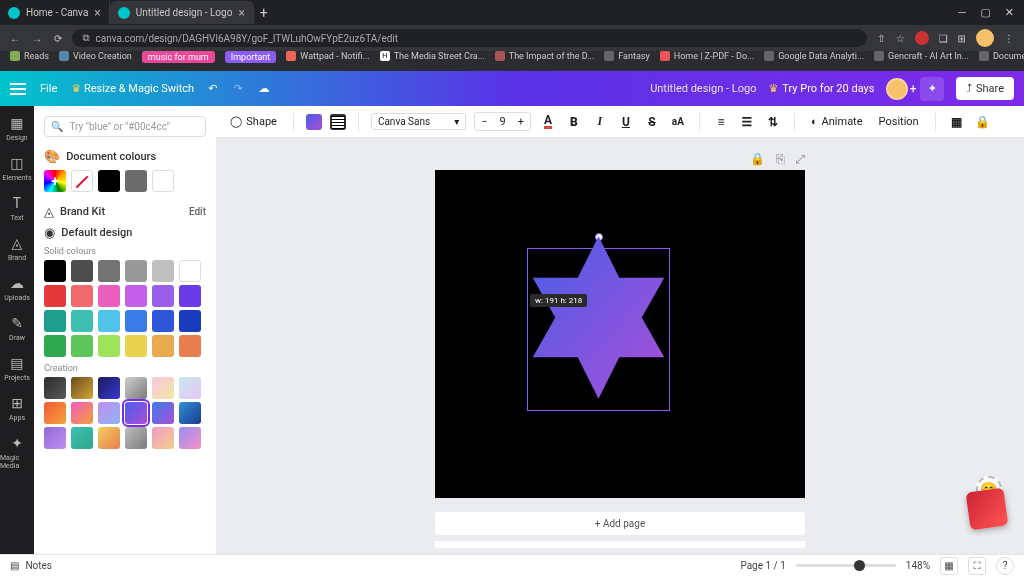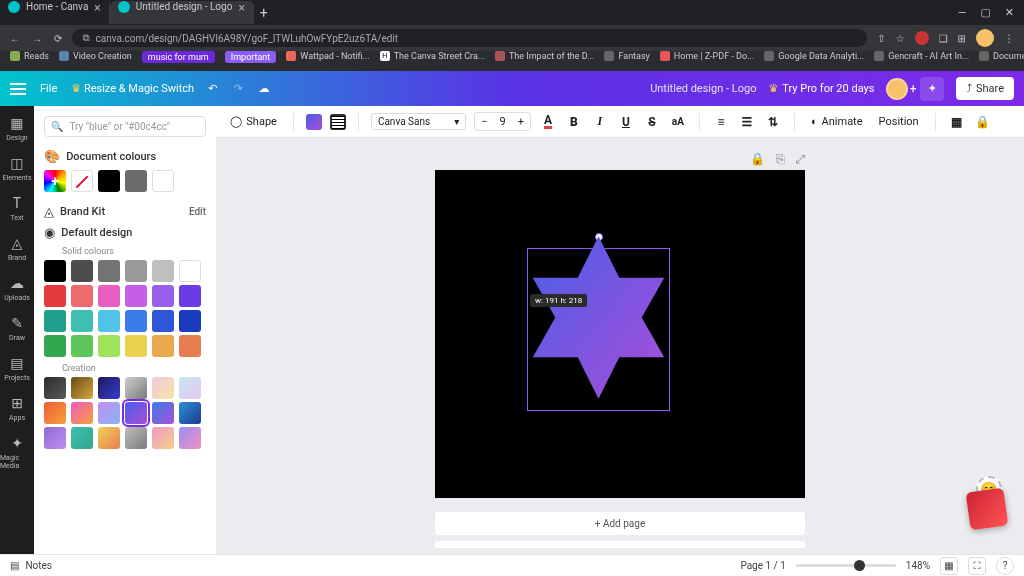--- a/index.html
+++ b/index.html
@@ -1,20 +1,20 @@
 <!DOCTYPE html>
 <html><head>
 <meta charset="utf-8">
 <style>
 * { margin:0; padding:0; box-sizing:border-box; font-family:-apple-system,BlinkMacSystemFont,"Segoe UI",Roboto,sans-serif; }
 body { width:1024px; height:576px; overflow:hidden; background:#1f2023; color:#e8e8e8; font-size:11px; }
 
 
 .browser-top { background:#202124; height:25px; display:flex; align-items:center; }
-.tab { display:flex; align-items:flex-start; height:23px; padding:0 8px; font-size:10px; color:#c7c7c7; border-right:1px solid #3c3c3c; gap:6px; }
+.tab { display:flex; align-items:center; height:23px; padding:0 8px; font-size:10px; color:#c7c7c7; border-right:1px solid #3c3c3c; gap:6px; }
 .tab.active { background:#35363a; border-radius:6px 6px 0 0; }
 .tab-favicon { width:12px; height:12px; background:#00c4cc; border-radius:50%; }
 .close-x { font-size:12px; color:#aaa; }
 .new-tab { color:#ccc; margin-left:6px; font-size:14px; }
 .win-ctrl { margin-left:auto; display:flex; gap:14px; padding-right:10px; color:#ccc; font-size:11px; }
 
 .addr-bar { background:#35363a; height:26px; display:flex; align-items:center; gap:10px; padding:0 10px; color:#c8c8c8; font-size:10px; }
 .addr-icons-left { display:flex; gap:12px; align-items:center; }
 .url-field { flex:1; background:#202124; border-radius:12px; height:18px; display:flex; align-items:center; padding:0 10px; font-size:10px; color:#aaa; }
 .addr-icons-right { display:flex; gap:10px; align-items:center; }
@@ -50,21 +50,21 @@
 .section-hd .hd-ic { font-size:13px; }
 .swatch-row { display:flex; gap:5px; flex-wrap:wrap; margin-bottom:12px; }
 .swatch { width:22px; height:22px; border-radius:3px; cursor:pointer; }
 .swatch.add { background:conic-gradient(red,orange,yellow,green,cyan,blue,magenta,red); position:relative; }
 .swatch.add::after { content:"+"; position:absolute; inset:0; display:flex; align-items:center; justify-content:center; color:#fff; font-weight:bold; font-size:14px; }
 .swatch.none { background:#fff; position:relative; border:1px solid #ddd; }
 .swatch.none::after { content:""; position:absolute; left:2px; right:2px; top:50%; height:2px; background:#e03; transform:rotate(-45deg); }
 .brand-row { display:flex; justify-content:space-between; align-items:center; }
 .edit-link { color:#666; font-size:10px; cursor:pointer; }
 .add-brand { background:#f1f1f1; border-radius:4px; padding:8px; text-align:center; font-size:10px; color:#555; margin:6px 0 12px; cursor:pointer; }
-.sub-label { font-size:9px; color:#888; margin:6px 18px 4px; }
+.sub-label { font-size:9px; color:#888; margin:6px 0 4px; }
 .swatch.sel { outline:2px solid #7d2ae8; outline-offset:1px; }
 
 
 .canvas-wrap { flex:1; background:#ebecef; display:flex; flex-direction:column; position:relative; }
 .toolbar { height:32px; background:#fff; border-bottom:1px solid #e5e5e5; display:flex; align-items:center; padding:0 10px; gap:8px; color:#222; font-size:11px; }
 .tb-btn { display:flex; align-items:center; gap:4px; padding:3px 4px; cursor:pointer; }
 .color-chip { width:16px; height:16px; border-radius:3px; background:linear-gradient(135deg,#4a5ee8,#a94ed8); }
 .border-chip { width:16px; height:16px; border-radius:3px; background:#fff; border:2px solid #333; box-sizing:border-box; position:relative; }
 .border-chip::after { content:""; position:absolute; inset:-2px; border:1px solid #333; border-radius:3px; background:repeating-linear-gradient(0deg,#000,#000 1px,transparent 1px,transparent 3px);}
 .font-sel { border:1px solid #ddd; padding:2px 6px; border-radius:3px; display:flex; align-items:center; gap:24px; font-size:10px;}
@@ -143,32 +143,32 @@
 <div class="bookmarks">
   <span class="bm">
       <span class="bm-ic" style="background:#8a5"></span>
       <span>Reads</span>
     </span>
   <span class="bm">
       <span class="bm-ic" style="background:#58a"></span>
       <span>Video Creation</span>
     </span>
   <span class="bm">
-      <span class="pill" style="background:#6d28d9;color:#fff">music for mum</span>
+      <span class="pill" style="background:#ec4899;color:#fff">music for mum</span>
     </span>
   <span class="bm">
       <span class="pill" style="background:#8b5cf6;color:#fff">Important</span>
     </span>
   <span class="bm">
       <span class="bm-ic" style="background:#e65"></span>
       <span>Wattpad - Notifi...</span>
     </span>
   <span class="bm">
       <span class="bm-ic" style="background:#fff;color:#000;font-size:7px;display:flex;align-items:center;justify-content:center">H</span>
-      <span>The Canva Street Cra...</span>
+      <span>The Media Street Cra...</span>
     </span>
   <span class="bm">
       <span class="bm-ic" style="background:#a55"></span>
       <span>The Impact of the D...</span>
     </span>
   <span class="bm">
       <span class="bm-ic"></span>
       <span>Fantasy</span>
     </span>
   <span class="bm">

